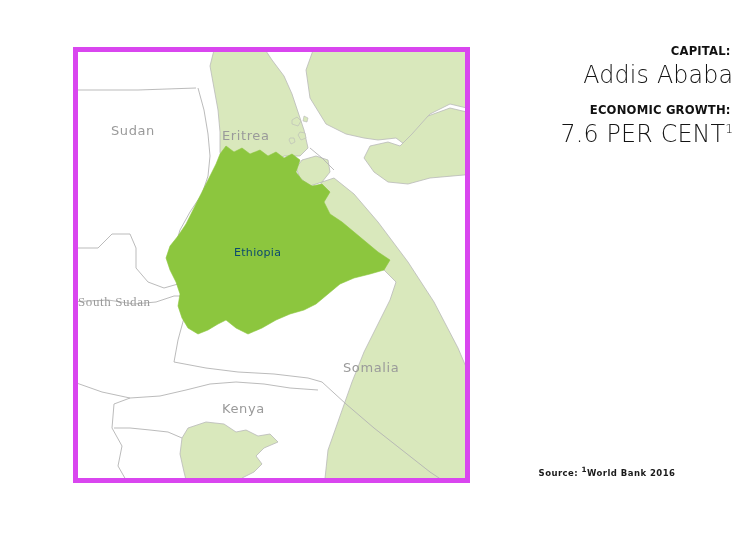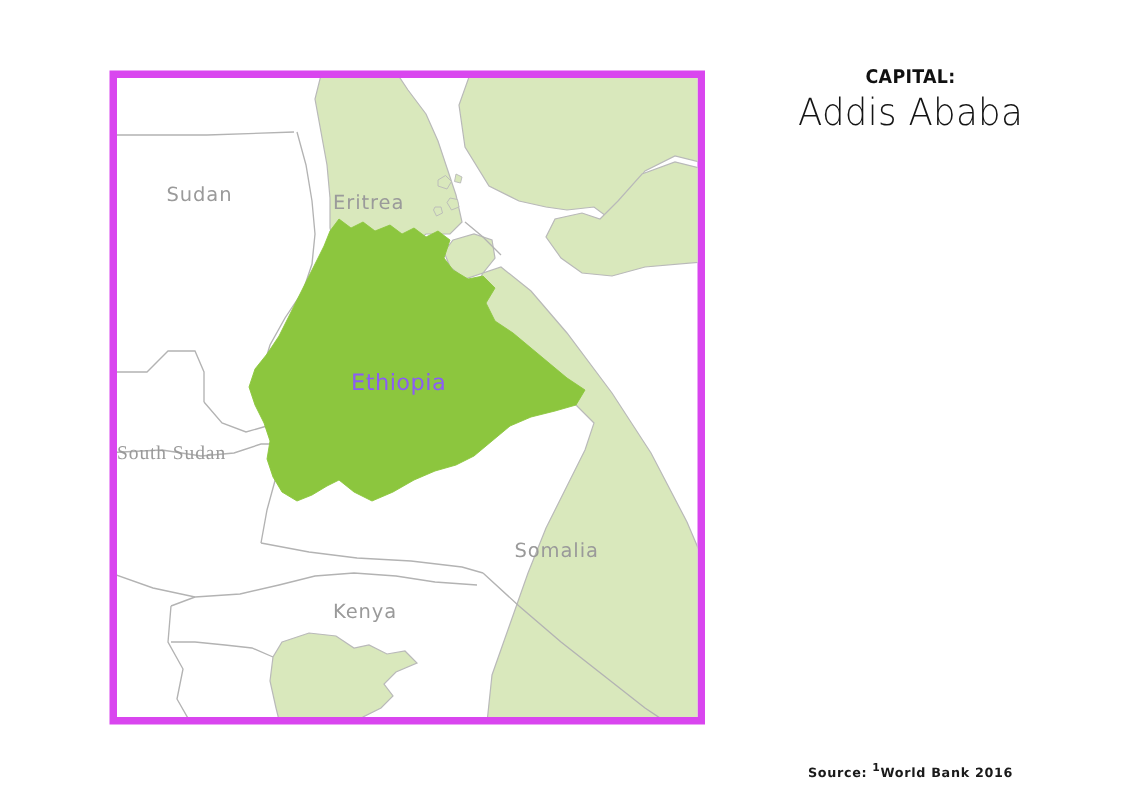--- a/index.html
+++ b/index.html
@@ -38,32 +38,32 @@
   .map-label {
     position: absolute;
     font-family: "DejaVu Sans", sans-serif;
     font-size: 13px;
     letter-spacing: 0.6px;
     color: #9a9a9a;
     white-space: nowrap;
     pointer-events: none;
   }
   .map-label.primary {
-    color: #8b5cf6;
-    font-size: 15px;
+    color: #0c4a6e;
+    font-size: 11px;
     letter-spacing: 0.3px;
   }
 
   
   #stats-panel {
     position: absolute;
     left: 474px;
     top: 44px;
     width: 266px;
-    text-align: center;
+    text-align: right;
   }
   .stat-block {
     margin-bottom: 13px;
   }
   .stat-label {
     font-family: "DejaVu Sans", sans-serif;
     font-weight: bold;
     font-size: 12.5px;
     line-height: 1.18;
     letter-spacing: 0.2px;
@@ -93,21 +93,20 @@
     position: absolute;
     left: 474px;
     top: 468px;
     width: 266px;
     text-align: center;
     font-family: "DejaVu Sans", sans-serif;
     font-weight: bold;
     font-size: 8.5px;
     letter-spacing: 0.45px;
     color: #1a1a1a;
-    margin-top: 43px;
   }
   #source-note sup {
     font-size: 0.85em;
     vertical-align: super;
     line-height: 0;
   }
 </style>
 </head>
 <body>
 
@@ -175,15 +174,19 @@
   <div class="map-label" style="left:0px; top:242px;font-family:Liberation Serif, serif;">South Sudan</div>
   <div class="map-label" style="left:265px; top:308px;">Somalia</div>
   <div class="map-label" style="left:144px; top:349px;">Kenya</div>
 </div>
 
 <div id="stats-panel">
   <div class="stat-block">
     <div class="stat-label">CAPITAL:</div>
     <div class="stat-value"><span>Addis Ababa</span></div>
   </div>
+  <div class="stat-block">
+    <div class="stat-label">ECONOMIC GROWTH:</div>
+    <div class="stat-value"><span>7.6 PER CENT</span><sup>1</sup></div>
+  </div>
 </div>
 
 <div id="source-note"><span>Source: </span><sup>1</sup><span>World Bank 2016</span></div>
 
 </body></html>

